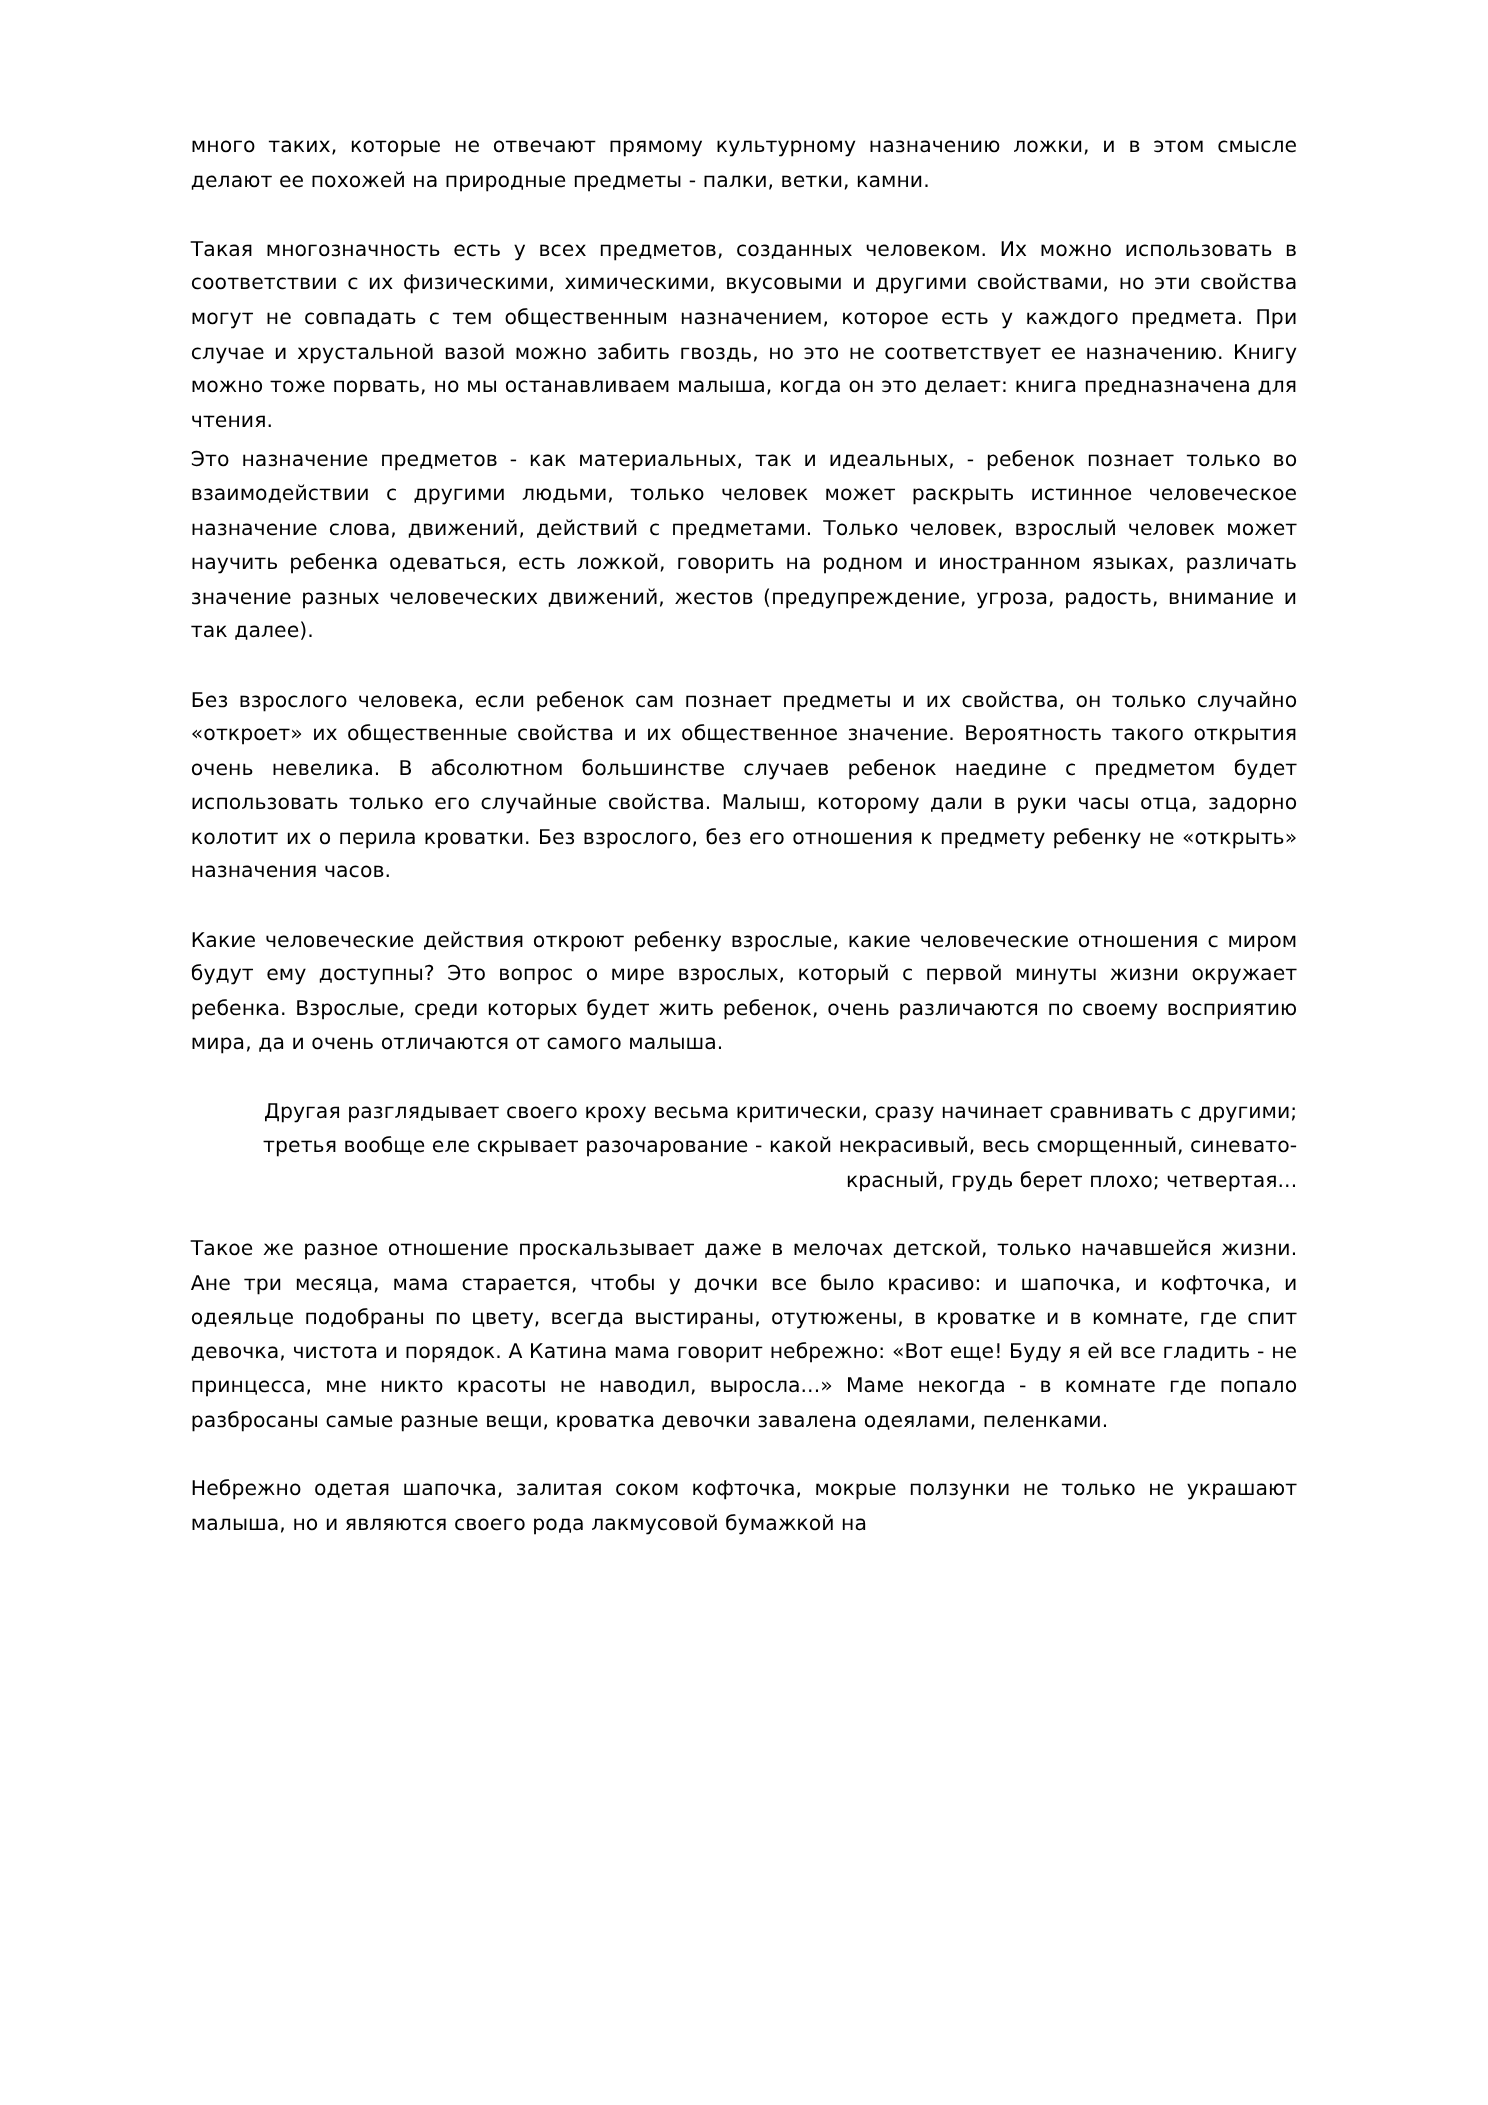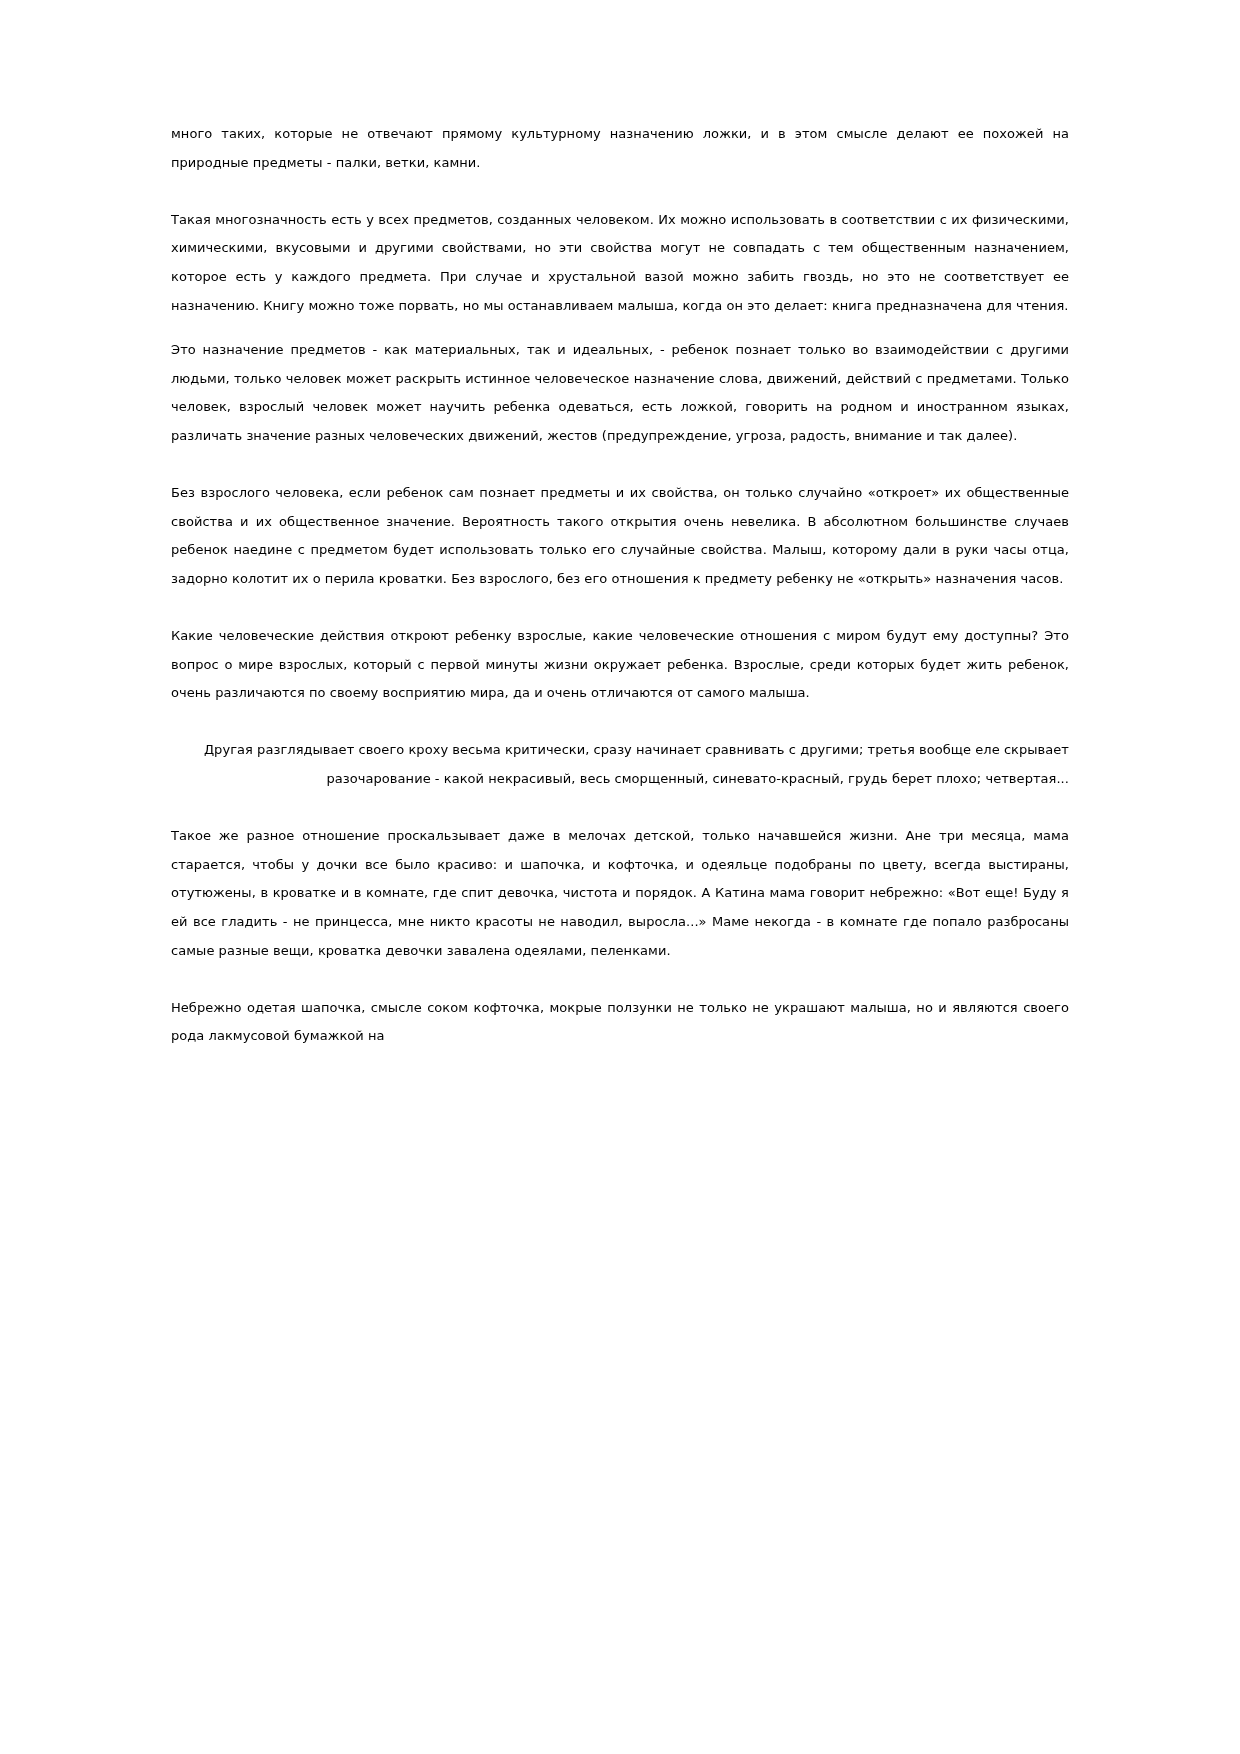--- a/index.html
+++ b/index.html
@@ -22,22 +22,22 @@
     box-sizing: border-box;
     overflow: hidden;
   }
   .text-column {
     position: absolute;
     left: 155px;
     top: 104px;
     width: 930px;
   }
   p.para {
-    margin: 16px;
-    font-size: 13px;
+    margin: 4px;
+    font-size: 17px;
     line-height: 28.6px;
     text-align: justify;
     text-justify: inter-word;
     letter-spacing: 0.05px;
     word-spacing: 0px;
     hyphens: none;
   }
   p.para.left {
     text-align: right;
   }
@@ -64,16 +64,16 @@
 
     <p class="para gap-before">Без взрослого человека, если ребенок сам познает предметы и их свойства, он только случайно «откроет» их общественные свойства и их общественное значение. Вероятность такого открытия очень невелика. В абсолютном большинстве случаев ребенок наедине с предметом будет использовать только его случайные свойства. Малыш, которому дали в руки часы отца, задорно колотит их о перила кроватки. Без взрослого, без его отношения к предмету ребенку не «открыть» назначения часов.</p>
 
     <p class="para gap-before">Какие человеческие действия откроют ребенку взрослые, какие человеческие отношения с миром будут ему доступны? Это вопрос о мире взрослых, который с первой минуты жизни окружает ребенка. Взрослые, среди которых будет жить ребенок, очень различаются по своему восприятию мира, да и очень отличаются от самого малыша.</p>
 
 
     <p class="para gap-before left">Другая разглядывает своего кроху весьма критически, сразу  начинает сравнивать с другими; третья вообще еле скрывает разочарование - какой некрасивый, весь сморщенный, синевато-красный, грудь берет плохо; четвертая...</p>
 
     <p class="para gap-before">Такое же разное отношение проскальзывает даже в мелочах детской, только начавшейся жизни. Ане три месяца, мама старается, чтобы у дочки все было красиво: и шапочка, и кофточка, и одеяльце подобраны по цвету, всегда выстираны, отутюжены, в кроватке и в комнате, где спит девочка, чистота и порядок. А Катина мама говорит небрежно: «Вот еще! Буду я ей все гладить - не принцесса, мне никто красоты не наводил, выросла...» Маме некогда - в комнате где попало разбросаны самые разные вещи, кроватка девочки завалена одеялами, пеленками.</p>
 
-    <p class="para gap-before">Небрежно одетая шапочка, смысле соком кофточка, мокрые ползунки не только не украшают малыша, но и являются своего рода лакмусовой бумажкой на</p>
+    <p class="para gap-before">Небрежно одетая шапочка, залитая соком кофточка, мокрые ползунки не только не украшают малыша, но и являются своего рода лакмусовой бумажкой на</p>
 
   </div>
 </div>
 
 </body></html>

